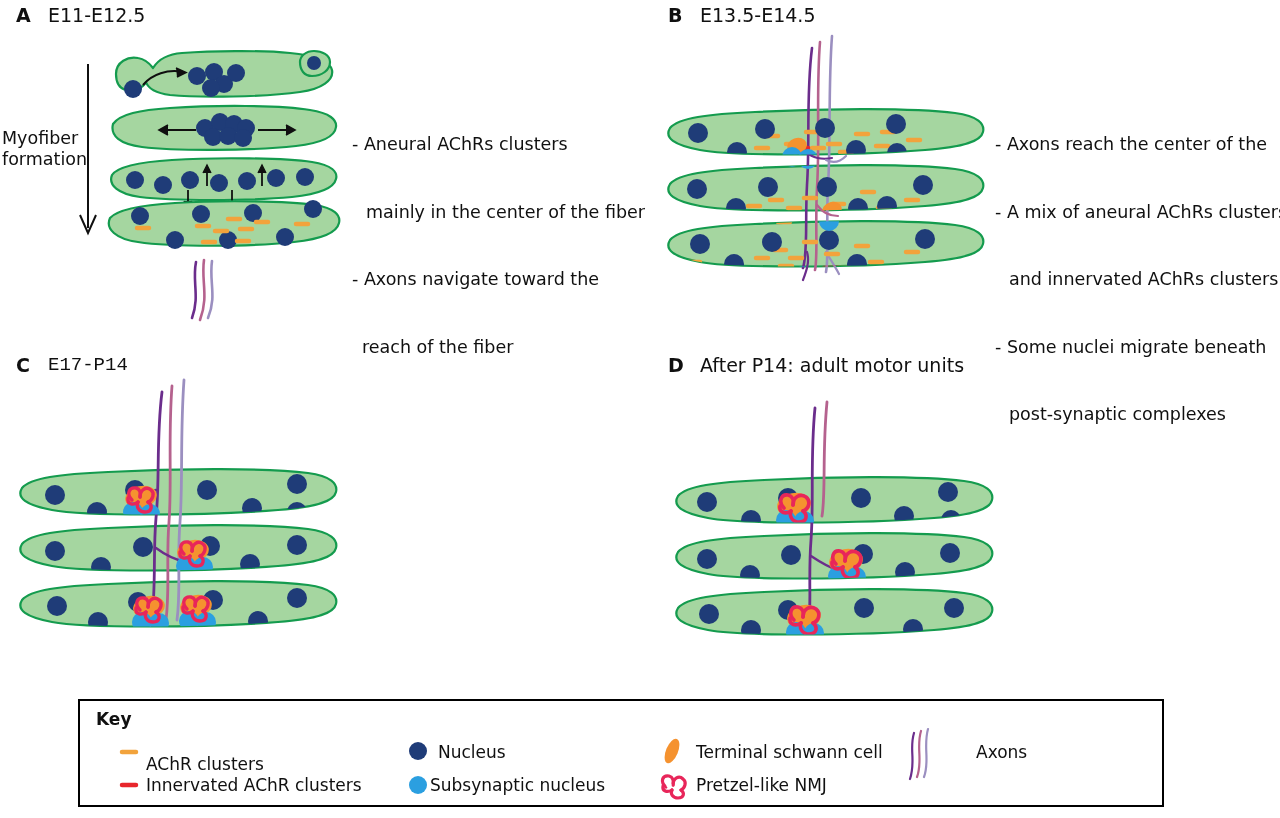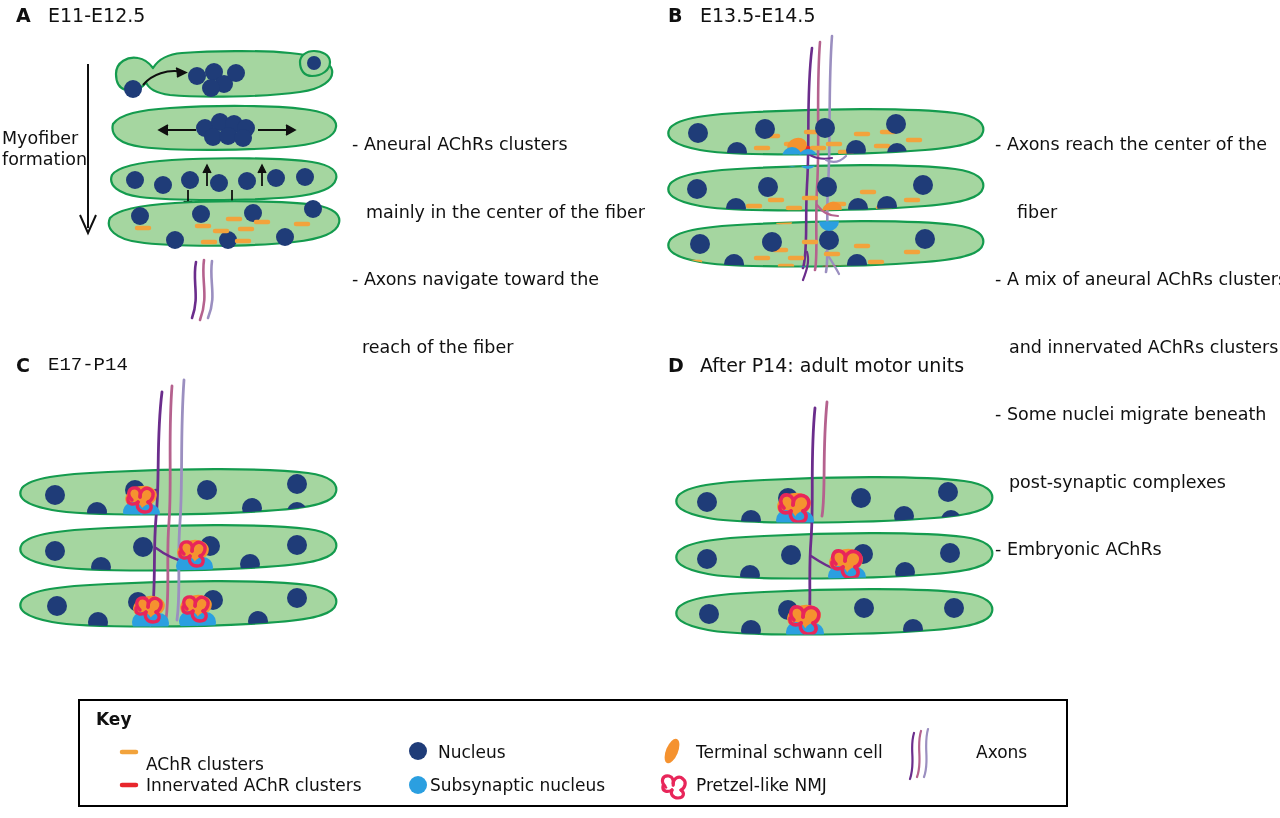--- a/index.html
+++ b/index.html
@@ -259,26 +259,24 @@
         <circle cx="148" cy="159" r="10" fill="#2B9FE0"></circle>
         <ellipse cx="172" cy="210" rx="10" ry="8" fill="#F5922F" transform="rotate(-18 172 210)"></ellipse>
         <circle cx="169" cy="221" r="10" fill="#2B9FE0"></circle>
         <circle cx="143" cy="276" r="10" fill="#2B9FE0"></circle>
       </g>
     </g>
   </svg>
 
   <div class="notes" style="left:335px;top:88px;width:285px;">
     <span class="li">- Axons reach the center of the</span>
-    <span class="cont" style="padding-left:22px;">fiber</span>
     <span class="li">- A mix of aneural AChRs clusters</span>
     <span class="cont" style="padding-left:14px;">and innervated AChRs clusters</span>
     <span class="li">- Some nuclei migrate beneath</span>
     <span class="cont" style="padding-left:14px;">post-synaptic complexes</span>
-    <span class="li">- Embryonic AChRs</span>
   </div>
 </div>
 
 <div class="panel" style="left:0;top:340px;width:660px;height:340px;">
   <div class="panel-letter" style="left:16px;top:14px;">C</div>
   <div class="panel-title" style="left:48px;top:14px;font-family:Liberation Mono, monospace;">E17-P14</div>
 
   <svg width="660" height="340">
     <defs>
       <clipPath id="cClipAll">
@@ -487,21 +485,21 @@
     </g>
   </svg>
 
   <div class="notes" style="left:335px;top:470px;width:280px;">
     
     
     
   </div>
 </div>
 
-<div class="keybox" style="left:78px;top:699px;width:990px;height:108px;">
+<div class="keybox" style="left:78px;top:699px;width:1086px;height:108px;">
   <div class="keytitle" style="left:16px;top:8px;">Key</div>
 
   <svg width="1035" height="108">
 
     <g>
       <line x1="42" y1="51" x2="56" y2="51" stroke="#F2A33C" stroke-width="4.5" stroke-linecap="round"></line>
     </g>
 
     <g>
       <line x1="42" y1="84" x2="56" y2="84" stroke="#E8262C" stroke-width="4.5" stroke-linecap="round"></line>

